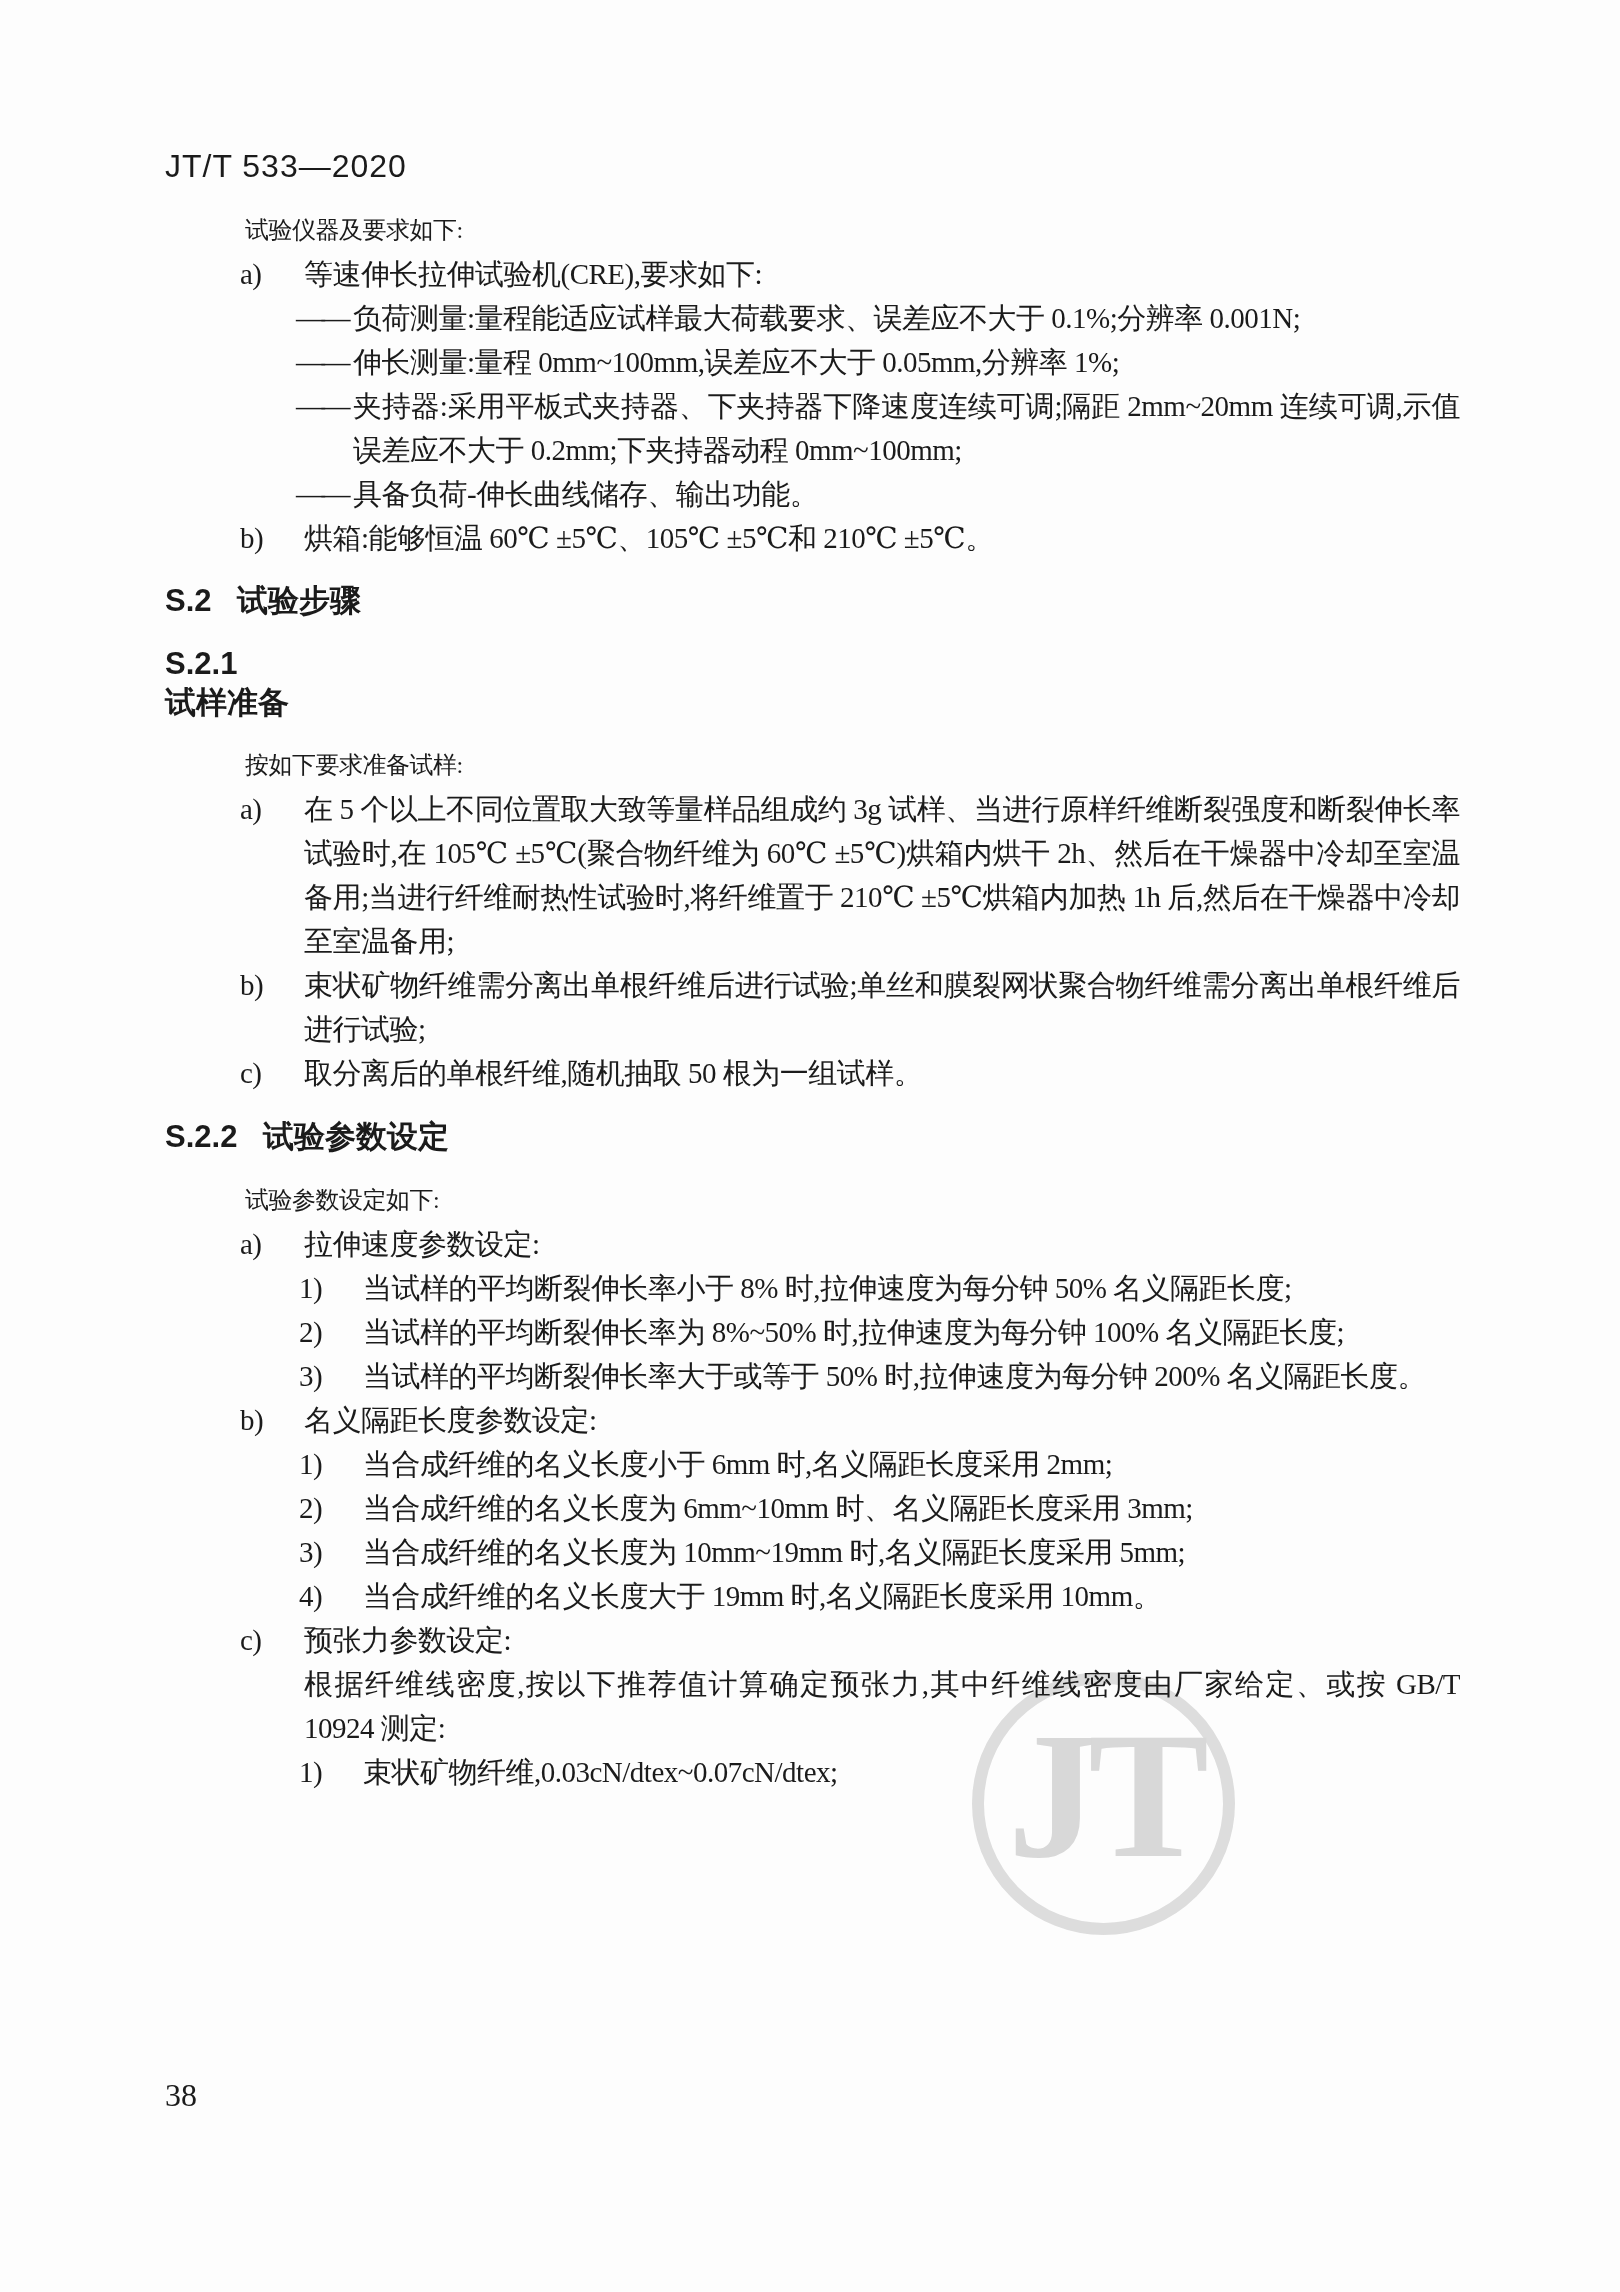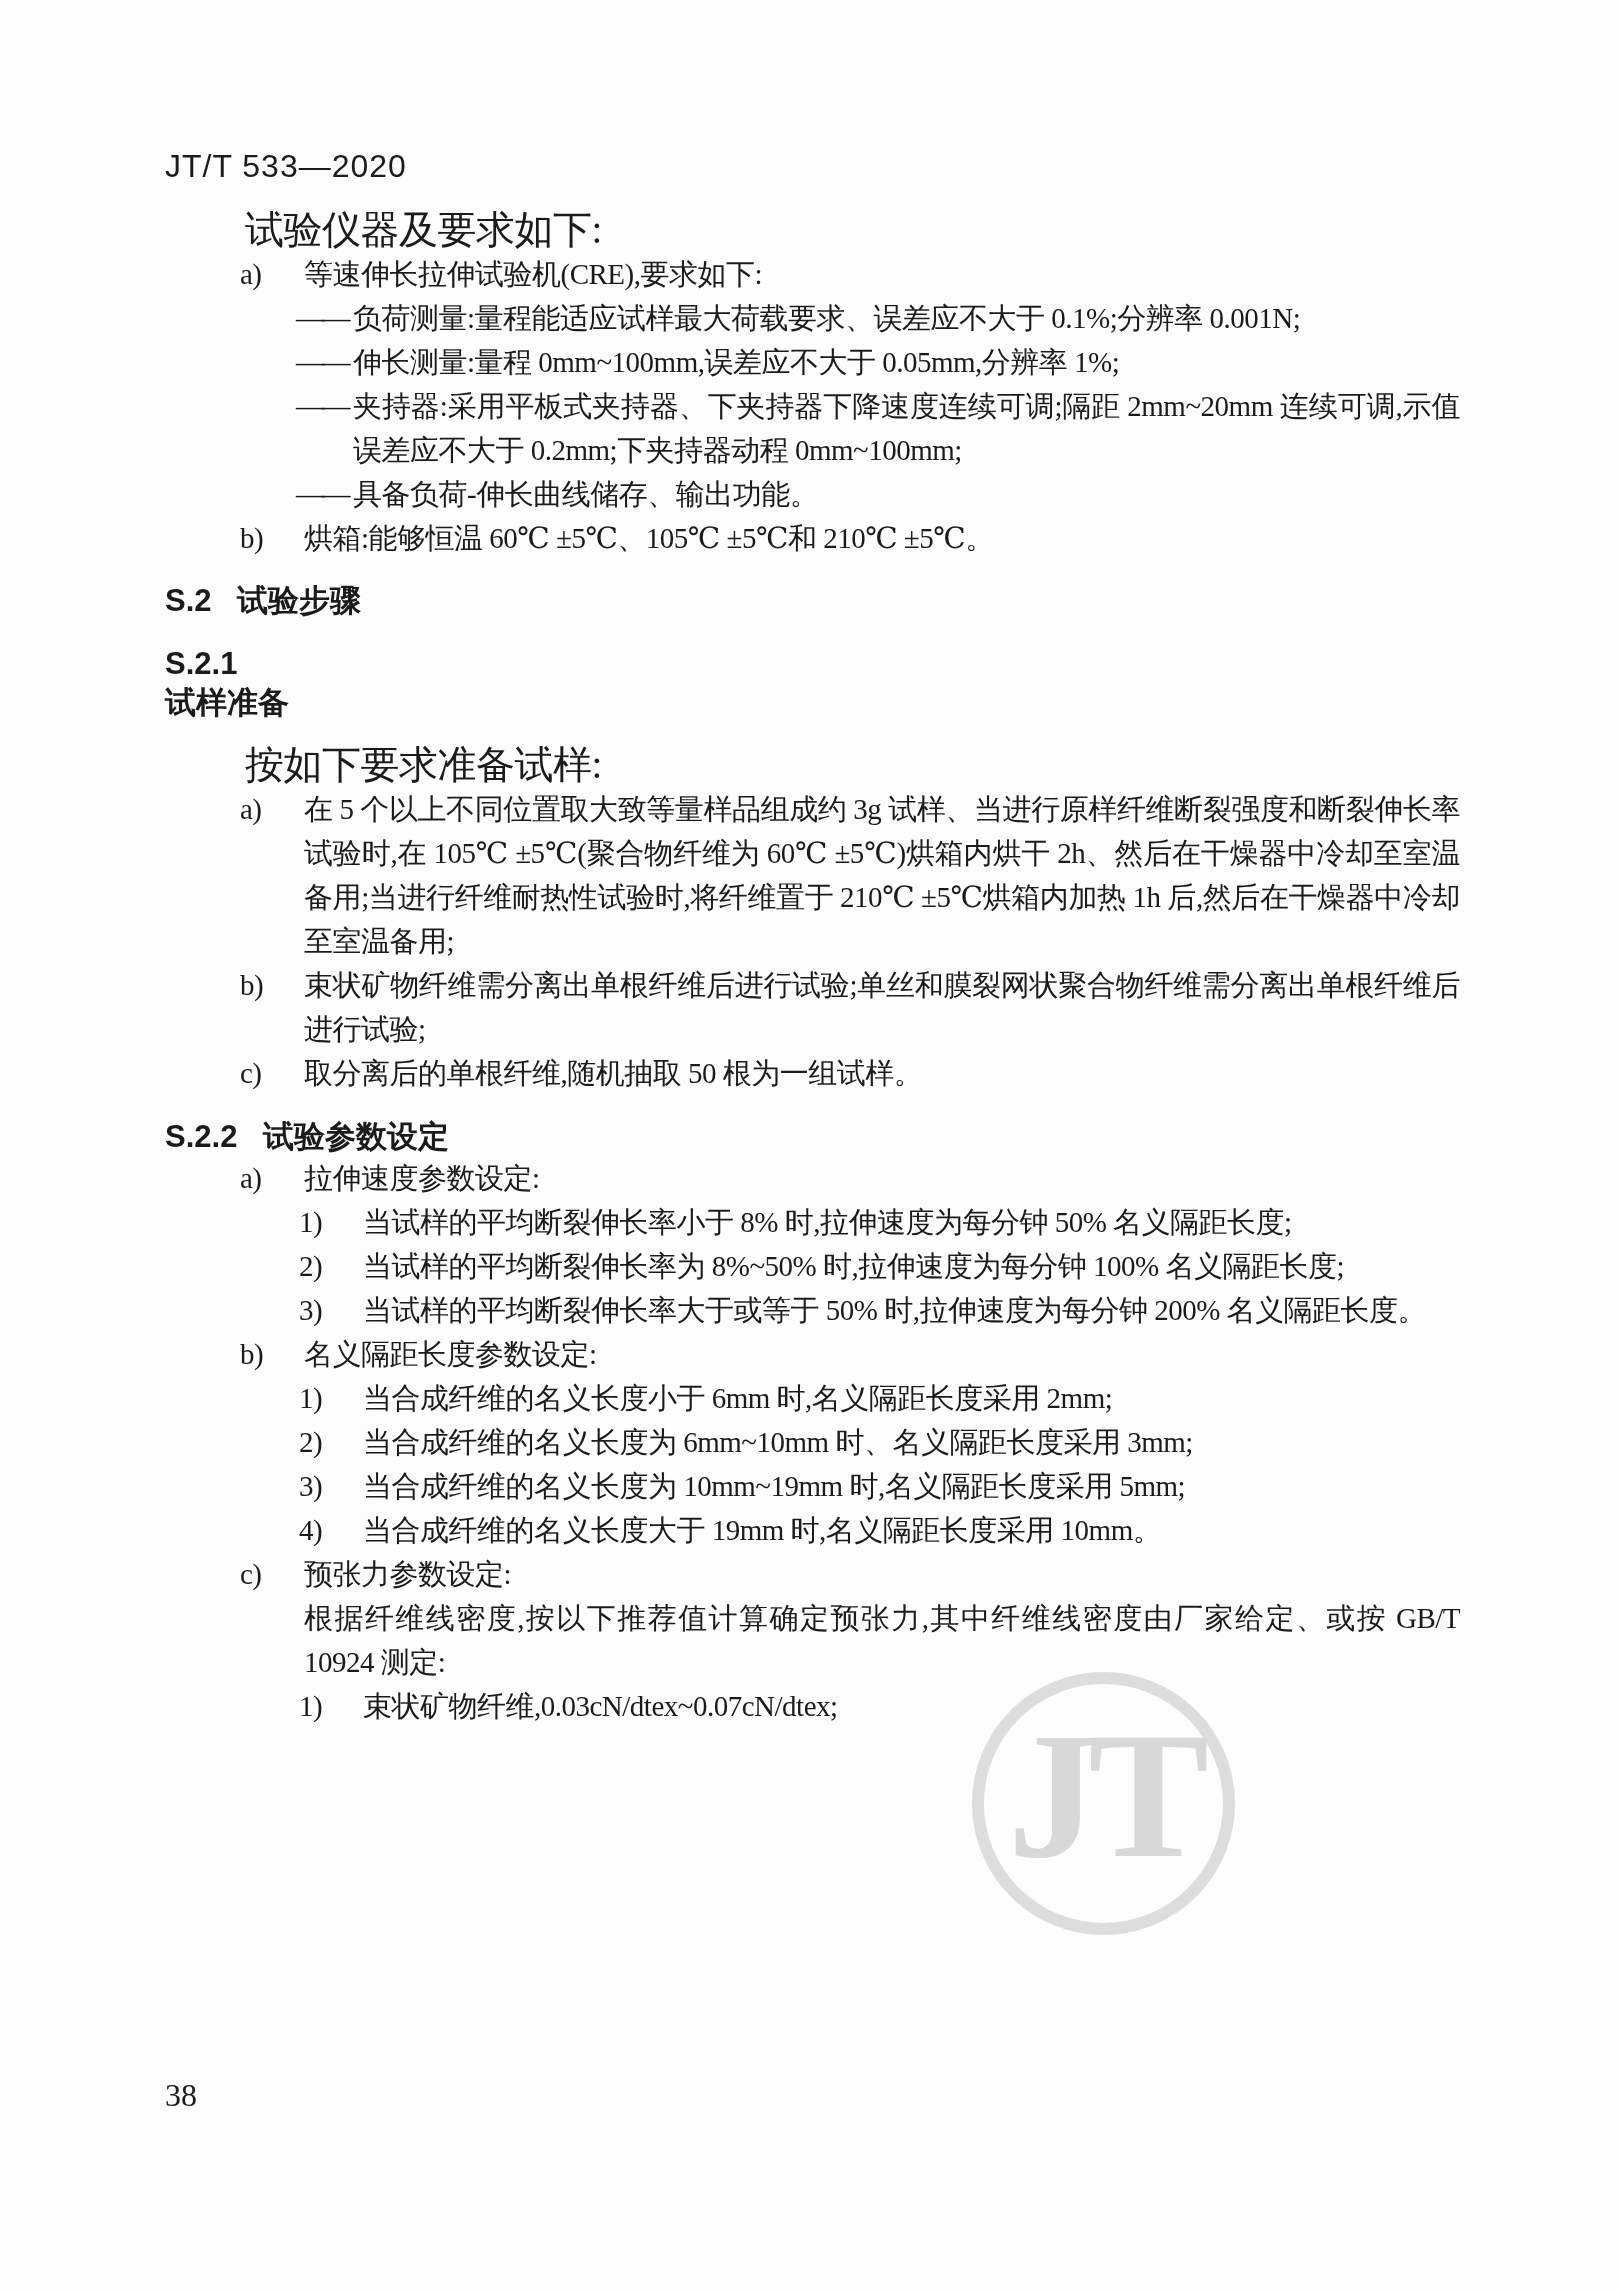--- a/index.html
+++ b/index.html
@@ -39,21 +39,21 @@
     font-weight:bold;font-size:31px;line-height:39px;
   }
   .sec-head .sec-num{margin-right:25.5px;flex:none;}
   .mt-s1{margin-top:49px;}
   .mt-s2{margin-top:21.6px;}
   .mt-s21{margin-top:23.5px;flex-direction:column;}
   .mt-s22{margin-top:22px;}
 
   .para{
     margin:21.6px 0 0 80px;
-    font-size:39px;line-height:44px;letter-spacing:-0.5px;
+    font-size:24px;line-height:44px;letter-spacing:-0.5px;
   }
   .li,.num-li,.dash-li{
     display:flex;align-items:flex-start;
     font-size:29px;line-height:44px;letter-spacing:-0.5px;
   }
   .li{margin-left:75px;}
   .li .marker{flex:0 0 64px;}
   .num-li{margin-left:134px;}
   .num-li .marker{flex:0 0 64px;}
   .dash-li{margin-left:131px;}
@@ -155,20 +155,21 @@
     <div class="li">
       <span class="marker">c)</span>
       <span class="text">取分离后的单根纤维,随机抽取 50 根为一组试样。</span>
     </div>
 
     <div class="sec-head mt-s22">
       <span class="sec-num">S.2.2</span>
       <span class="sec-title">试验参数设定</span>
     </div>
 
+    <div class="para">试验参数设定如下:</div>
 
     <div class="li">
       <span class="marker">a)</span>
       <span class="text">拉伸速度参数设定:</span>
     </div>
     <div class="num-li">
       <span class="marker">1)</span>
       <span class="text">当试样的平均断裂伸长率小于 8% 时,拉伸速度为每分钟 50% 名义隔距长度;</span>
     </div>
     <div class="num-li">

